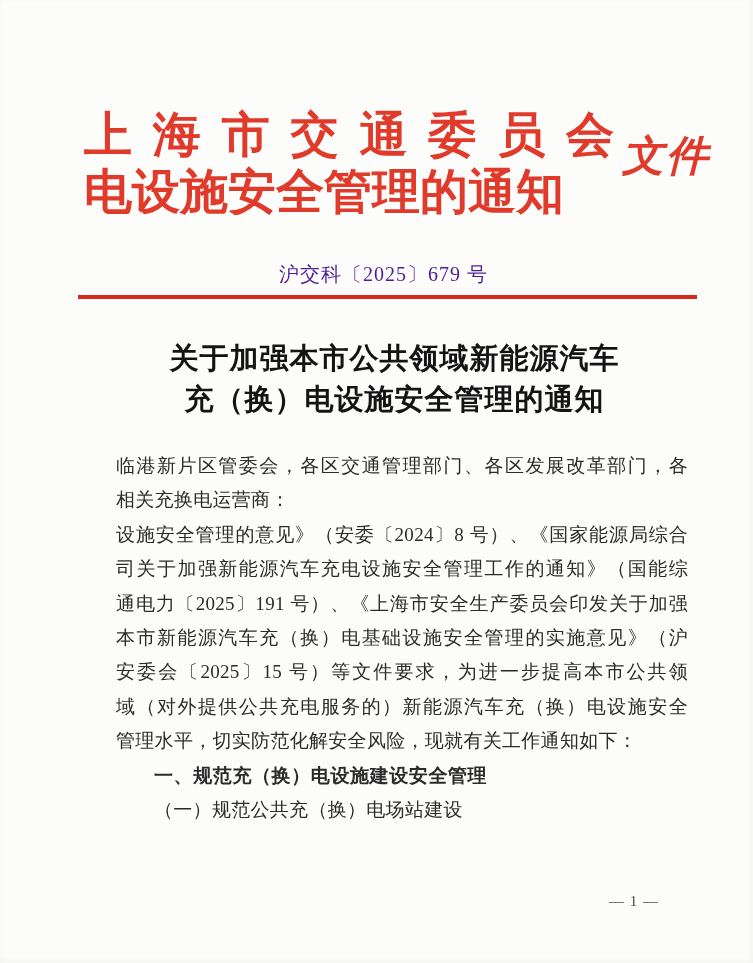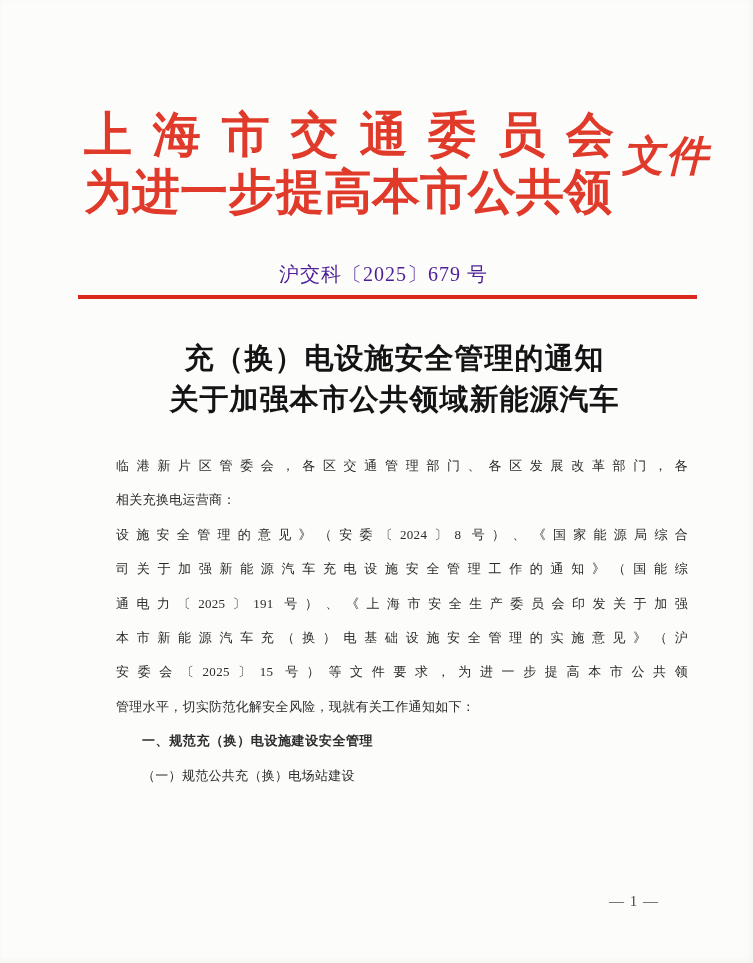--- a/index.html
+++ b/index.html
@@ -91,21 +91,21 @@
     color: #141414;
   }
   .title-line { display: block; }
 
   
   .body-block {
     position: absolute;
     top: 449px;
     left: 116px;
     width: 572px;
-    font-size: 13px;
+    font-size: 19px;
     line-height: 34.4px;
     color: #2b2b2b;
   }
   .line {
     text-align: justify;
     letter-spacing: 0.3px;
   }
   .fill {
     text-align-last: justify;
   }
@@ -129,42 +129,43 @@
   }
 </style>
 </head>
 <body>
 
 <div class="page">
 
   <header class="doc-header">
     <div class="agency-names">
       <div class="agency agency-1">上海市交通委员会</div>
-      <div class="agency agency-2">为进一步提高本市公共领</div>
+      <div class="agency agency-2">电设施安全管理的通知</div>
     </div>
     <div class="doc-mark">文件</div>
   </header>
 
   <div class="doc-number">沪交科〔2025〕679 号</div>
 
   <div class="red-rule"></div>
 
   <h1 class="title">
+    <span class="title-line">关于加强本市公共领域新能源汽车</span>
     <span class="title-line">充（换）电设施安全管理的通知</span>
-    <span class="title-line">关于加强本市公共领域新能源汽车</span>
   </h1>
 
   <div class="body-block">
     <div class="line fill">临港新片区管委会，各区交通管理部门、各区发展改革部门，各</div>
     <div class="line">相关充换电运营商：</div>
     <div class="line fill">设施安全管理的意见》（安委〔2024〕8 号）、《国家能源局综合</div>
     <div class="line fill">司关于加强新能源汽车充电设施安全管理工作的通知》（国能综</div>
     <div class="line fill">通电力〔2025〕191 号）、《上海市安全生产委员会印发关于加强</div>
     <div class="line fill">本市新能源汽车充（换）电基础设施安全管理的实施意见》（沪</div>
     <div class="line fill">安委会〔2025〕15 号）等文件要求，为进一步提高本市公共领</div>
+    <div class="line fill">域（对外提供公共充电服务的）新能源汽车充（换）电设施安全</div>
     <div class="line">管理水平，切实防范化解安全风险，现就有关工作通知如下：</div>
     <div class="line indent h-bold">一、规范充（换）电设施建设安全管理</div>
     <div class="line indent">（一）规范公共充（换）电场站建设</div>
   </div>
 
   <div class="page-number">— 1 —</div>
 
 </div>
 
 </body></html>

